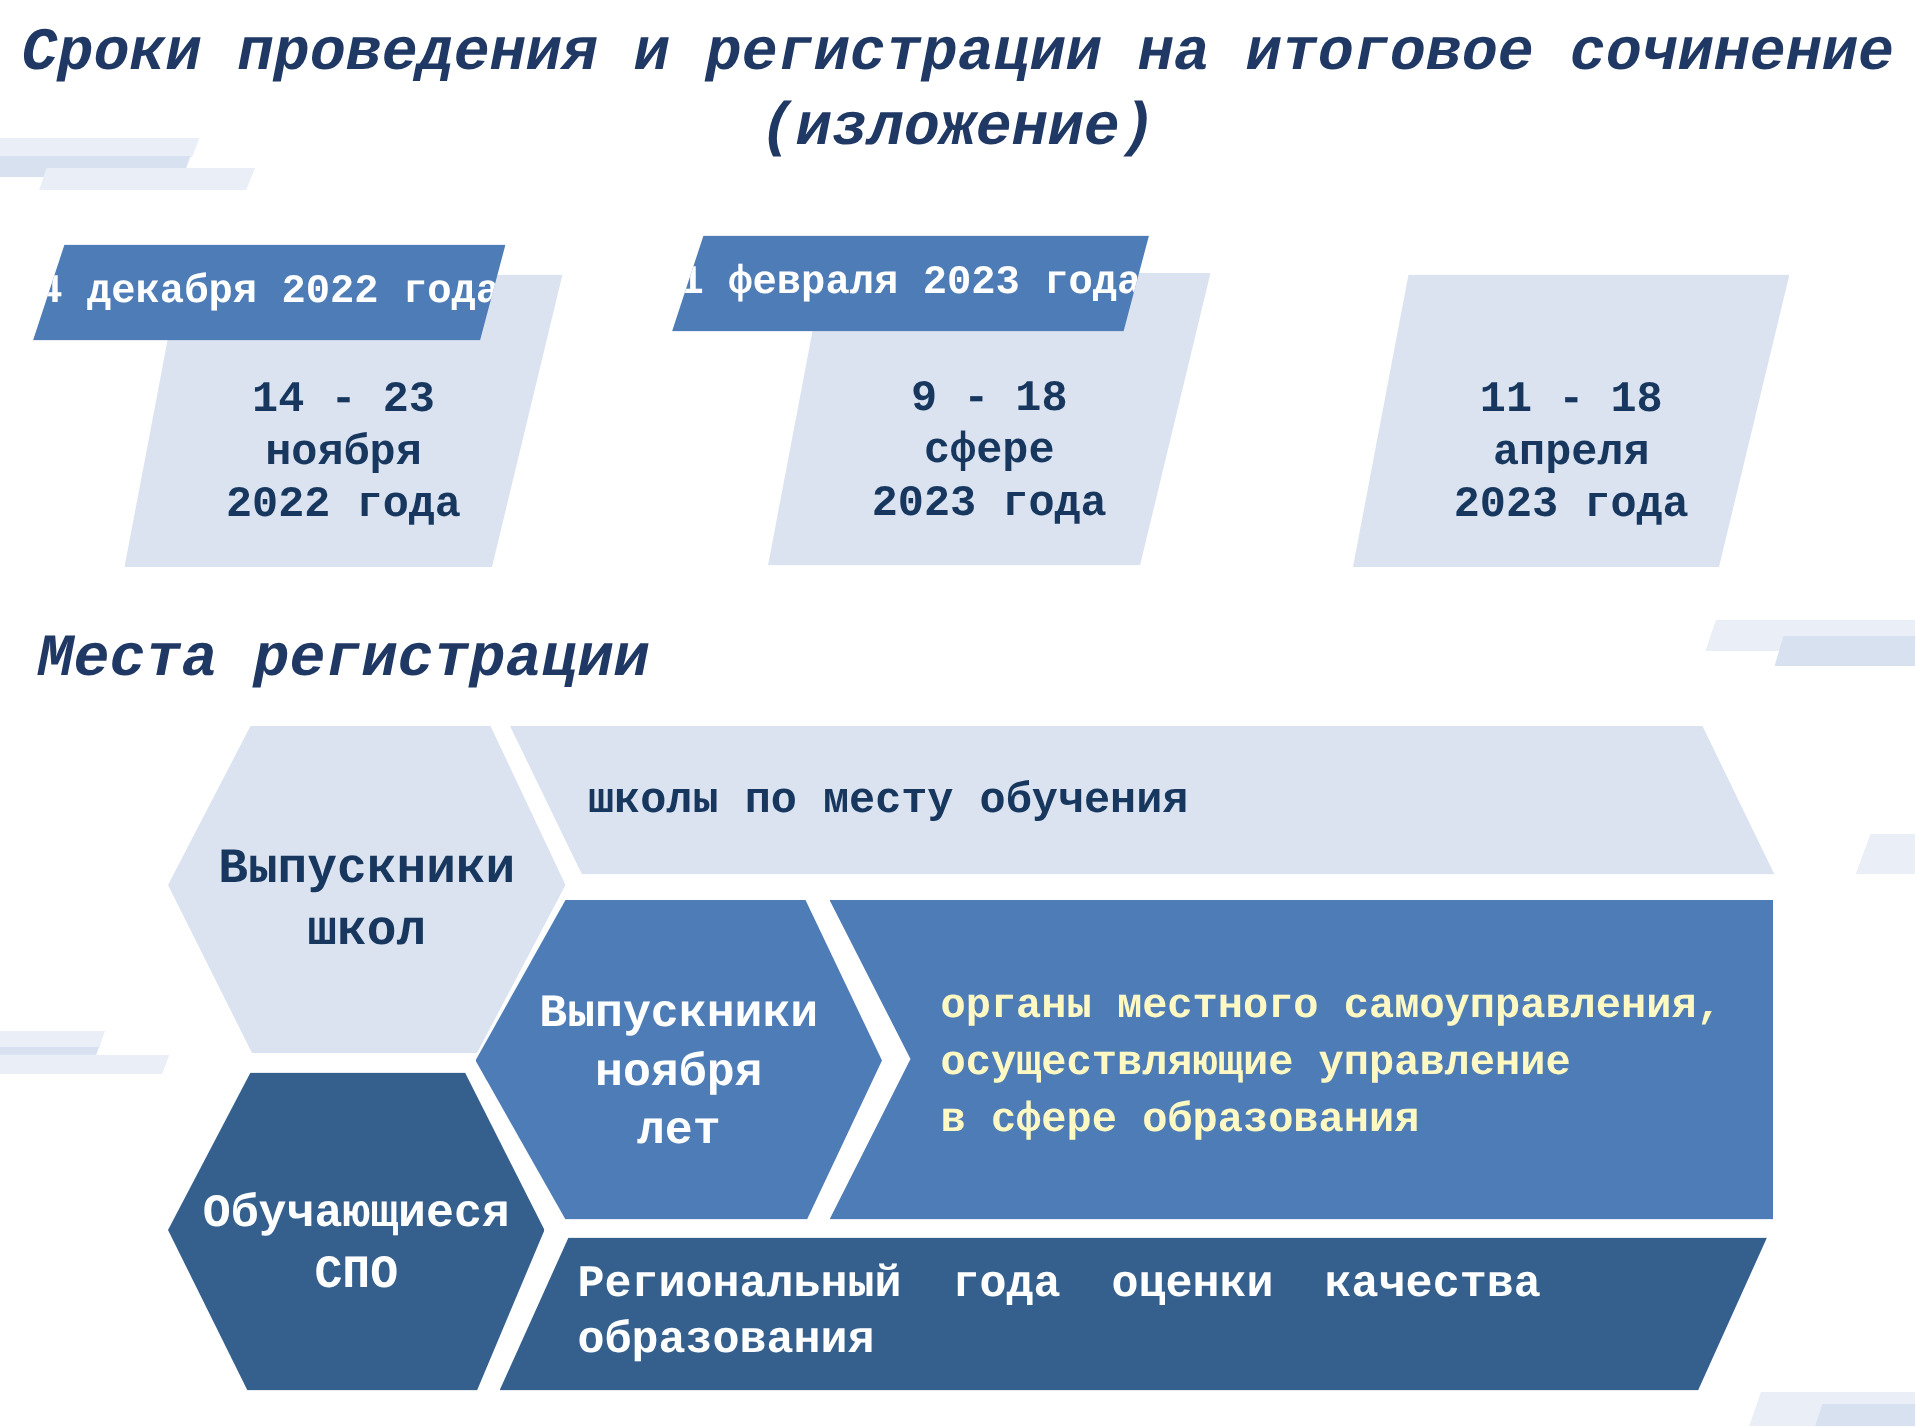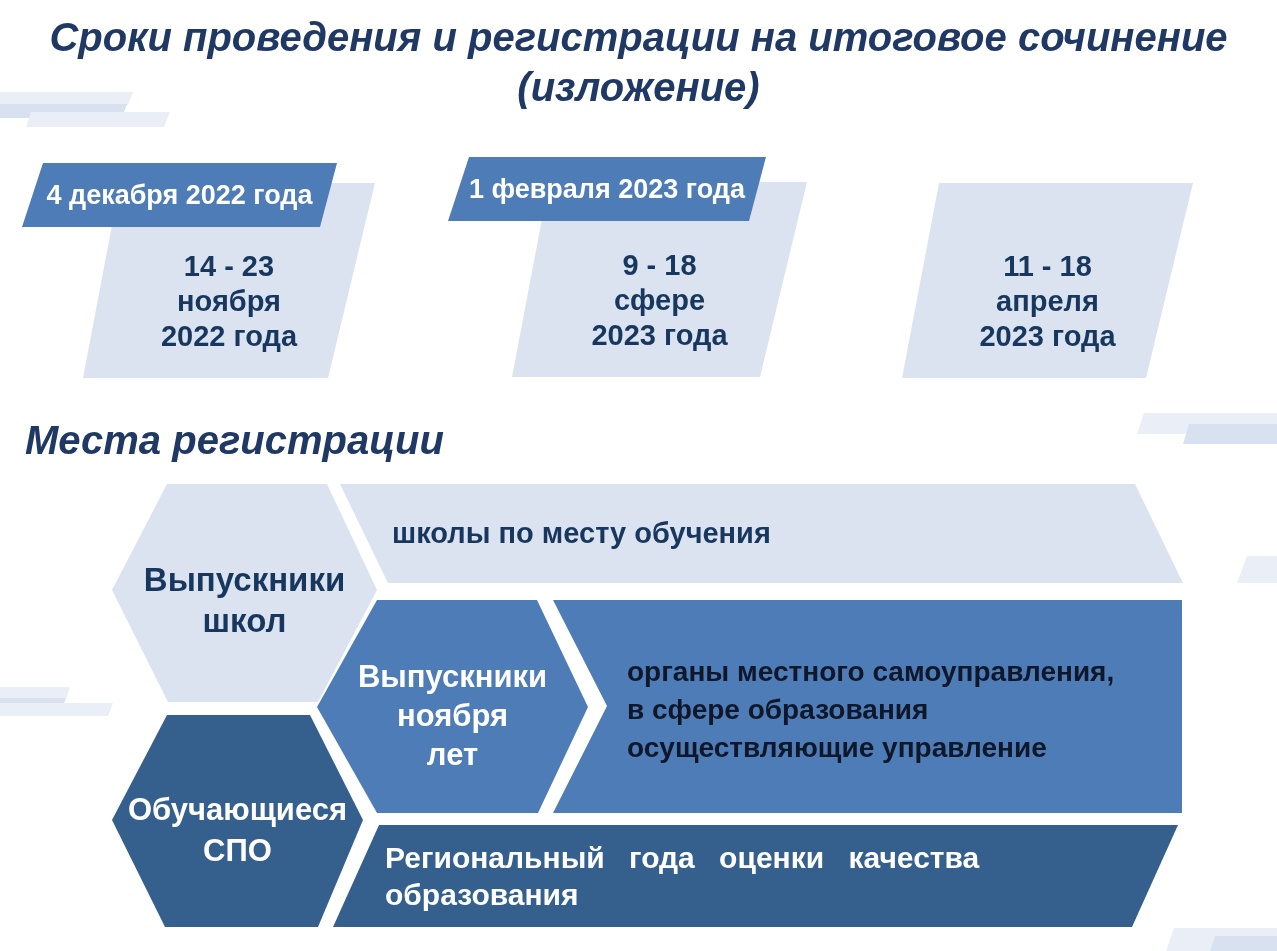--- a/index.html
+++ b/index.html
@@ -1,18 +1,18 @@
 <!DOCTYPE html>
 <html style="--accent: #4e7cb6; --dark: #35608e; --light: #dbe3f1; --navy: #17375e; --title: #1f3864; --deco1: #e9eef7; --deco2: #d8e1f0;"><head>
 <meta charset="utf-8">
 <style>
   html,body{margin:0;padding:0;background:#fff;}
   .slide{
     position:relative;width:1277px;height:951px;background:#fff;overflow:hidden;
-    font-family:Liberation Sans, sans-serif;
+    font-family:Liberation Mono, monospace;
   }
 
   
   .title{
     position:absolute;top:12px;left:0;width:100%;text-align:center;
     font-weight:bold;font-style:italic;font-size:40px;line-height:50px;
     color:var(--title,#1f3864);
   }
 
   
@@ -74,21 +74,21 @@
   .banner{position:absolute;display:flex;flex-direction:column;justify-content:center;
     font-weight:bold;box-sizing:border-box;z-index:1;}
   #ban1{
     left:340px;top:484px;width:843px;height:99px;
     background:var(--light,#dbe3f1);color:var(--navy,#17375e);
     font-size:29px;padding-left:52px;
     clip-path:polygon(0 0,795px 0,100% 100%,48px 100%);
   }
   #ban2{
     left:553px;top:600px;width:629px;height:213px;
-    background:var(--accent,#4e7cb6);color:#0f172a;
+    background:var(--accent,#4e7cb6);color:#fef9c3;
     font-size:28px;line-height:38px;padding-left:74px;padding-top:6px;
     clip-path:polygon(0 0,100% 0,100% 100%,0 100%,54px 106px);
   }
   #ban3{
     left:333px;top:825px;width:845px;height:102px;
     background:var(--dark,#35608e);color:#fff;
     font-size:30px;line-height:37px;padding-left:52px;
     clip-path:polygon(46px 0,100% 0,calc(100% - 46px) 100%,0 100%);
   }
   .spread{word-spacing:16px;}
@@ -164,22 +164,22 @@
     <div>2023 года</div>
   </div>
 
   <div class="section-heading">Места регистрации</div>
 
   <div class="banner" id="ban1">
     <div>школы по месту обучения</div>
   </div>
   <div class="banner" id="ban2">
     <div>органы местного самоуправления,</div>
+    <div>осуществляющие управление</div>
     <div>в сфере образования</div>
-    <div>осуществляющие управление</div>
   </div>
   <div class="banner" id="ban3">
     <div class="spread">Региональный года оценки качества</div>
     <div>образования</div>
   </div>
 
   <div class="hex" id="hex1">
     <div>Выпускники</div>
     <div>школ</div>
   </div>

